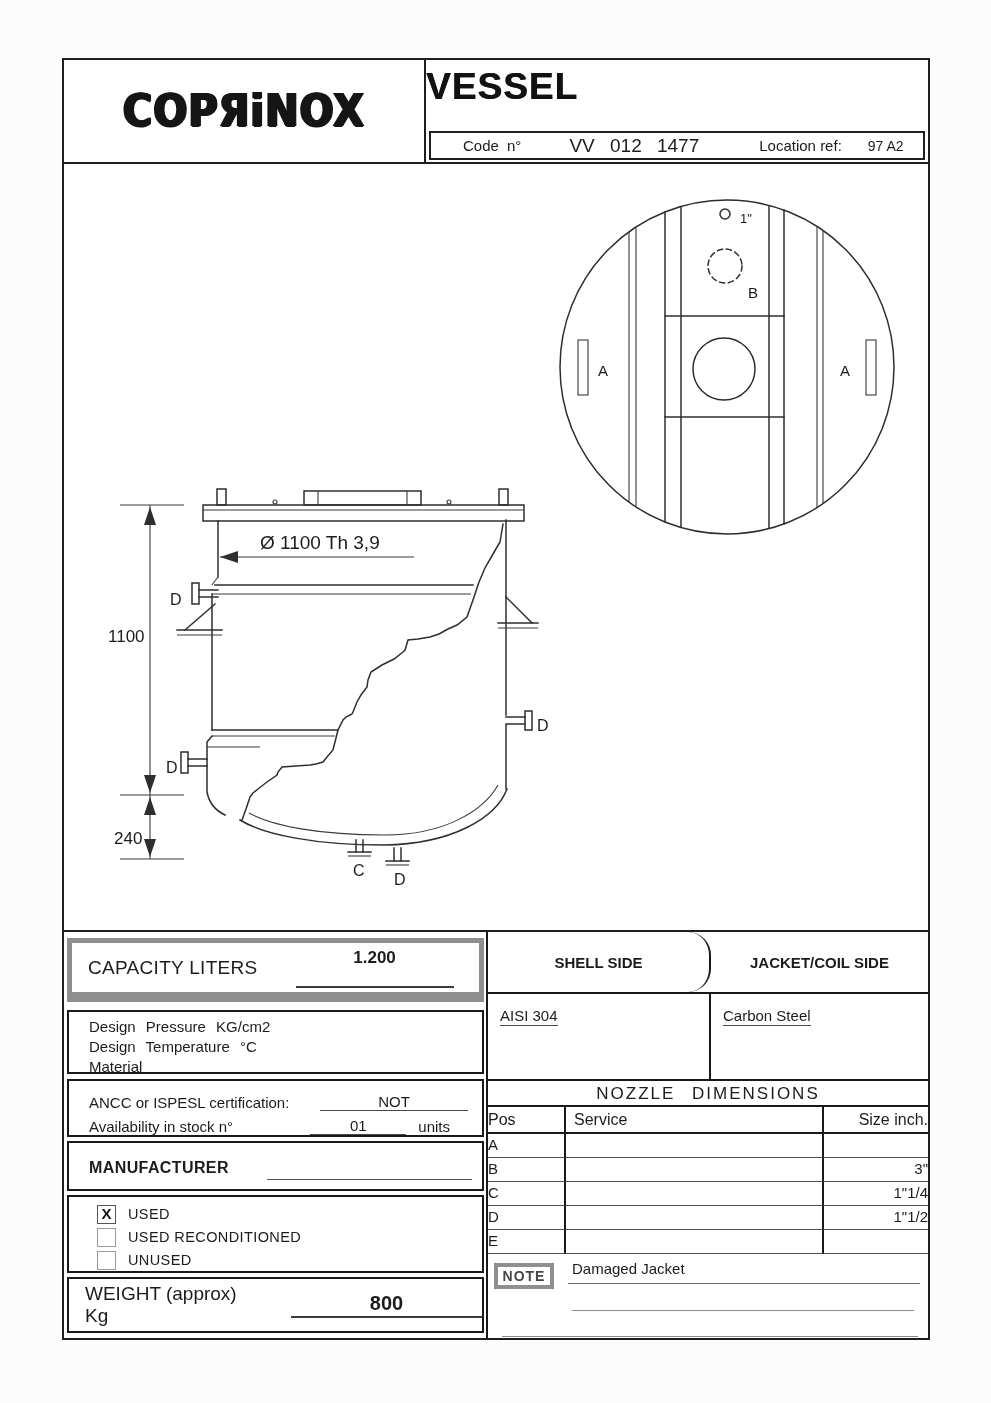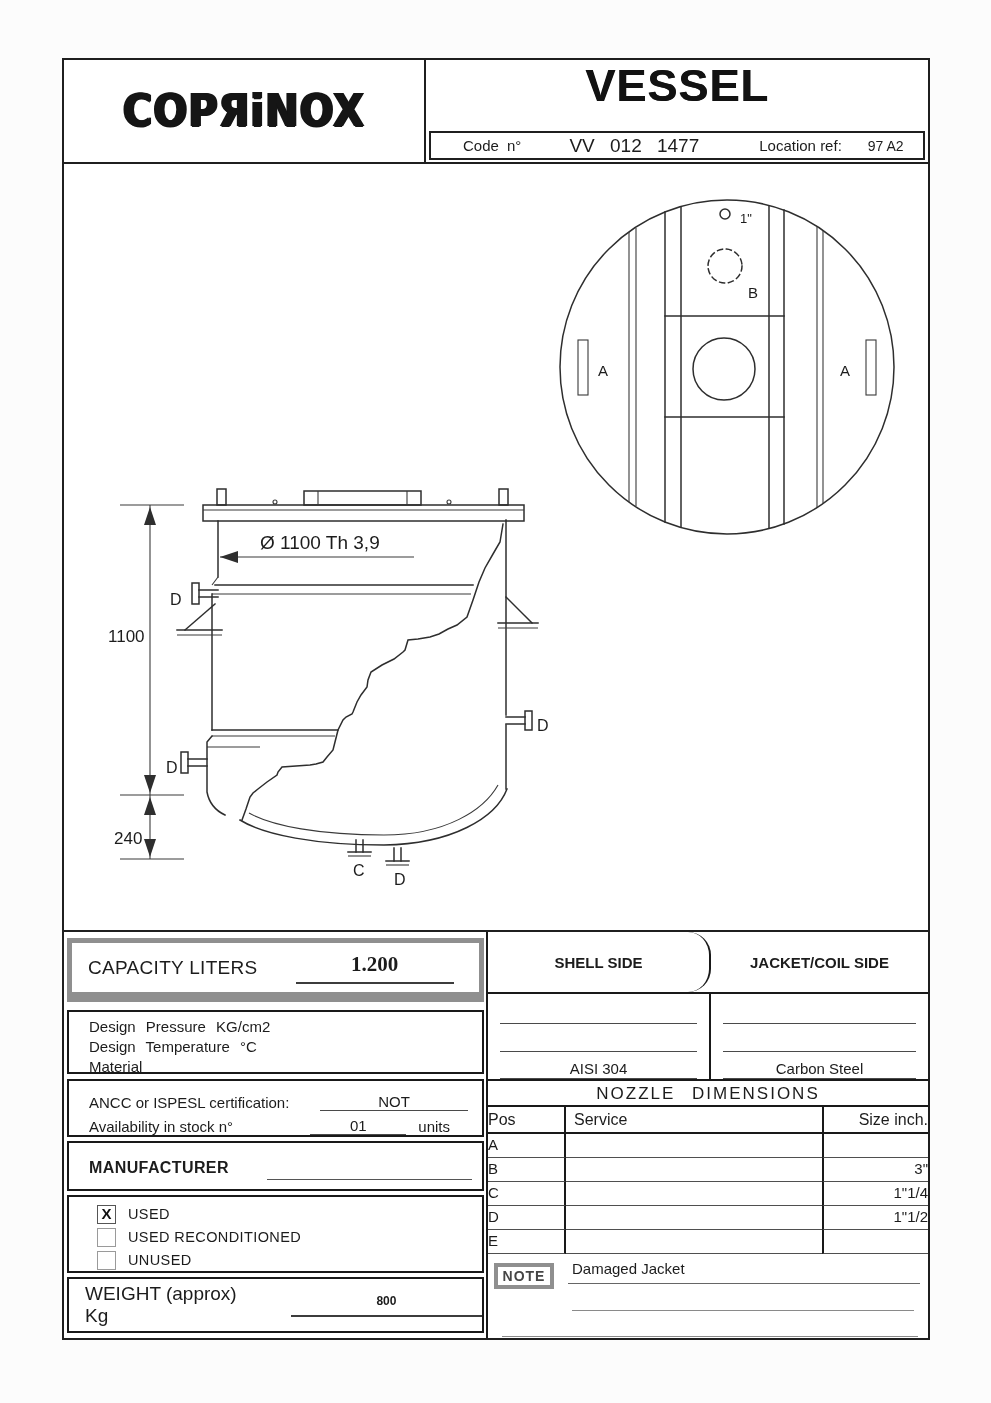--- a/index.html
+++ b/index.html
@@ -9,21 +9,21 @@
          border:2px solid #1f1f1f;box-sizing:border-box;background:#ffffff;}
   
   .header{position:absolute;left:0;top:0;width:100%;height:104px;
           border-bottom:2px solid #1f1f1f;box-sizing:border-box;display:flex;}
   .logo-cell{width:362px;border-right:2px solid #1f1f1f;box-sizing:border-box;
              display:flex;align-items:center;justify-content:center;}
   .logo{font-family:"DejaVu Sans",sans-serif;font-weight:900;font-size:40px;
         color:#151515;letter-spacing:1px;transform:scaleY(1.1);
         text-shadow:1.4px 0 0 #151515,-1.4px 0 0 #151515,0 1px 0 #151515;}
   .title-cell{flex:1;position:relative;}
-  .vessel-title{text-align:center;font-size:45px;font-weight:bold;
+  .vessel-title{font-size:37px;font-weight:bold;margin-top:6px;
                 letter-spacing:1px;color:#121212;text-shadow:0.6px 0 #121212;}
   .code-strip{position:absolute;left:3px;right:3px;bottom:2px;height:29px;
               border:2px solid #1f1f1f;box-sizing:border-box;display:flex;
               align-items:center;font-size:15px;}
   .code-label{margin-left:32px;word-spacing:4px;}
   .code-value{margin-left:48px;font-weight:normal;word-spacing:10px;font-size:19px;}
   .loc-label{margin-left:60px;}
   .loc-value{margin-left:26px;font-size:14px;}
   
   .drawing{position:absolute;left:0;top:104px;width:864px;height:766px;}
@@ -34,22 +34,22 @@
   .lbl{font-family:"Liberation Sans",sans-serif;fill:#1c1c1c;}
   
   .form{position:absolute;left:0;top:870px;right:0;bottom:0;
         border-top:2px solid #1f1f1f;box-sizing:border-box;}
   .lbox{position:absolute;left:3px;width:417px;border:2px solid #191919;
         box-sizing:border-box;background:#fff;}
   .uline{border-bottom:2px solid #3c3c3c;text-align:center;}
   #capacity{top:6px;height:64px;border:5px solid #8f8f8f;border-bottom-width:10px;
             display:flex;align-items:center;}
   #capacity .cap-label{font-size:19px;margin-left:16px;letter-spacing:0.3px;}
-  #capacity .cap-value{width:158px;margin-left:38px;font-weight:bold;font-size:21px;
-                       padding-bottom:5px;font-family:Liberation Serif, serif;}
+  #capacity .cap-value{width:158px;margin-left:38px;font-weight:bold;font-size:17px;
+                       padding-bottom:18px;}
   #design-box{top:78px;height:64px;padding:5px 0 0 20px;font-size:15px;line-height:20px;}
   #design-box div{word-spacing:6px;}
   #cert-box{top:147px;height:58px;font-size:15px;padding:6px 14px 0 20px;box-sizing:border-box;}
   .cert-row{display:flex;align-items:flex-end;height:24px;}
   .cert-row .fill{flex:1;}
   .cert-val{width:148px;border-bottom:1.6px solid #4a4a4a;text-align:center;
             font-size:15px;padding-bottom:0;}
   .stock-val{width:96px;border-bottom:1.6px solid #4a4a4a;text-align:center;}
   .units{margin-left:12px;margin-right:18px;}
   #mfr-box{top:209px;height:50px;position:absolute;}
@@ -59,33 +59,33 @@
                      border-bottom:1.6px solid #555;text-align:center;font-size:14px;}
   #cond-box{top:263px;height:78px;padding-top:7px;box-sizing:border-box;}
   .cond-row{display:flex;align-items:center;margin:0 0 3px 28px;height:20px;}
   .chk{width:19px;height:19px;border:1.6px solid #9a9a9a;box-sizing:border-box;
        margin-right:12px;font-weight:bold;font-size:15px;text-align:center;
        line-height:16px;color:#111;}
   .chk.checked{border-color:#555;}
   .cond-label{font-size:14.5px;letter-spacing:0.4px;}
   #weight-box{top:345px;height:56px;display:flex;align-items:center;}
   #weight-box .w-label{font-size:19px;margin-left:16px;}
-  #weight-box .w-value{width:198px;margin-left:32px;font-weight:bold;font-size:12px;
-                       padding-bottom:7px;}
+  #weight-box .w-value{width:198px;margin-left:32px;font-weight:bold;font-size:20px;
+                       padding-bottom:1px;}
   
   .rcol{position:absolute;left:422px;top:0;right:0;bottom:0;
         border-left:2px solid #191919;box-sizing:border-box;}
   .side-headers{height:62px;display:flex;border-bottom:2px solid #191919;box-sizing:border-box;}
   .shell-h{width:223px;border-right:2px solid #191919;box-sizing:border-box;display:flex;
            align-items:center;justify-content:center;font-weight:bold;font-size:15px;border-radius:23px;}
   .jacket-h{flex:1;display:flex;align-items:center;justify-content:center;
             font-weight:bold;font-size:15px;}
   .side-values{height:87px;display:flex;border-bottom:2px solid #191919;box-sizing:border-box;}
   .sv-col{width:223px;border-right:2px solid #191919;box-sizing:border-box;
-          padding:3px 12px 0 12px;display:flex;flex-direction:column;}
+          padding:3px 12px 0 12px;display:flex;flex-direction:row;}
   .sv-col.last{flex:1;border-right:none;}
   .sv-line{height:27px;border-bottom:1.5px solid #4a4a4a;display:flex;
            align-items:flex-end;justify-content:center;font-size:15px;padding-bottom:1px;}
   .nt-title{height:26px;border-bottom:2px solid #191919;box-sizing:border-box;
             text-align:center;font-size:17px;letter-spacing:2px;word-spacing:10px;
             line-height:25px;}
   .nt-head{height:27px;display:flex;border-bottom:2px solid #191919;box-sizing:border-box;
            font-size:16px;}
   .c-pos{width:78px;border-right:2px solid #191919;box-sizing:border-box;}
   .c-service{flex:1;padding-left:8px;box-sizing:border-box;}

